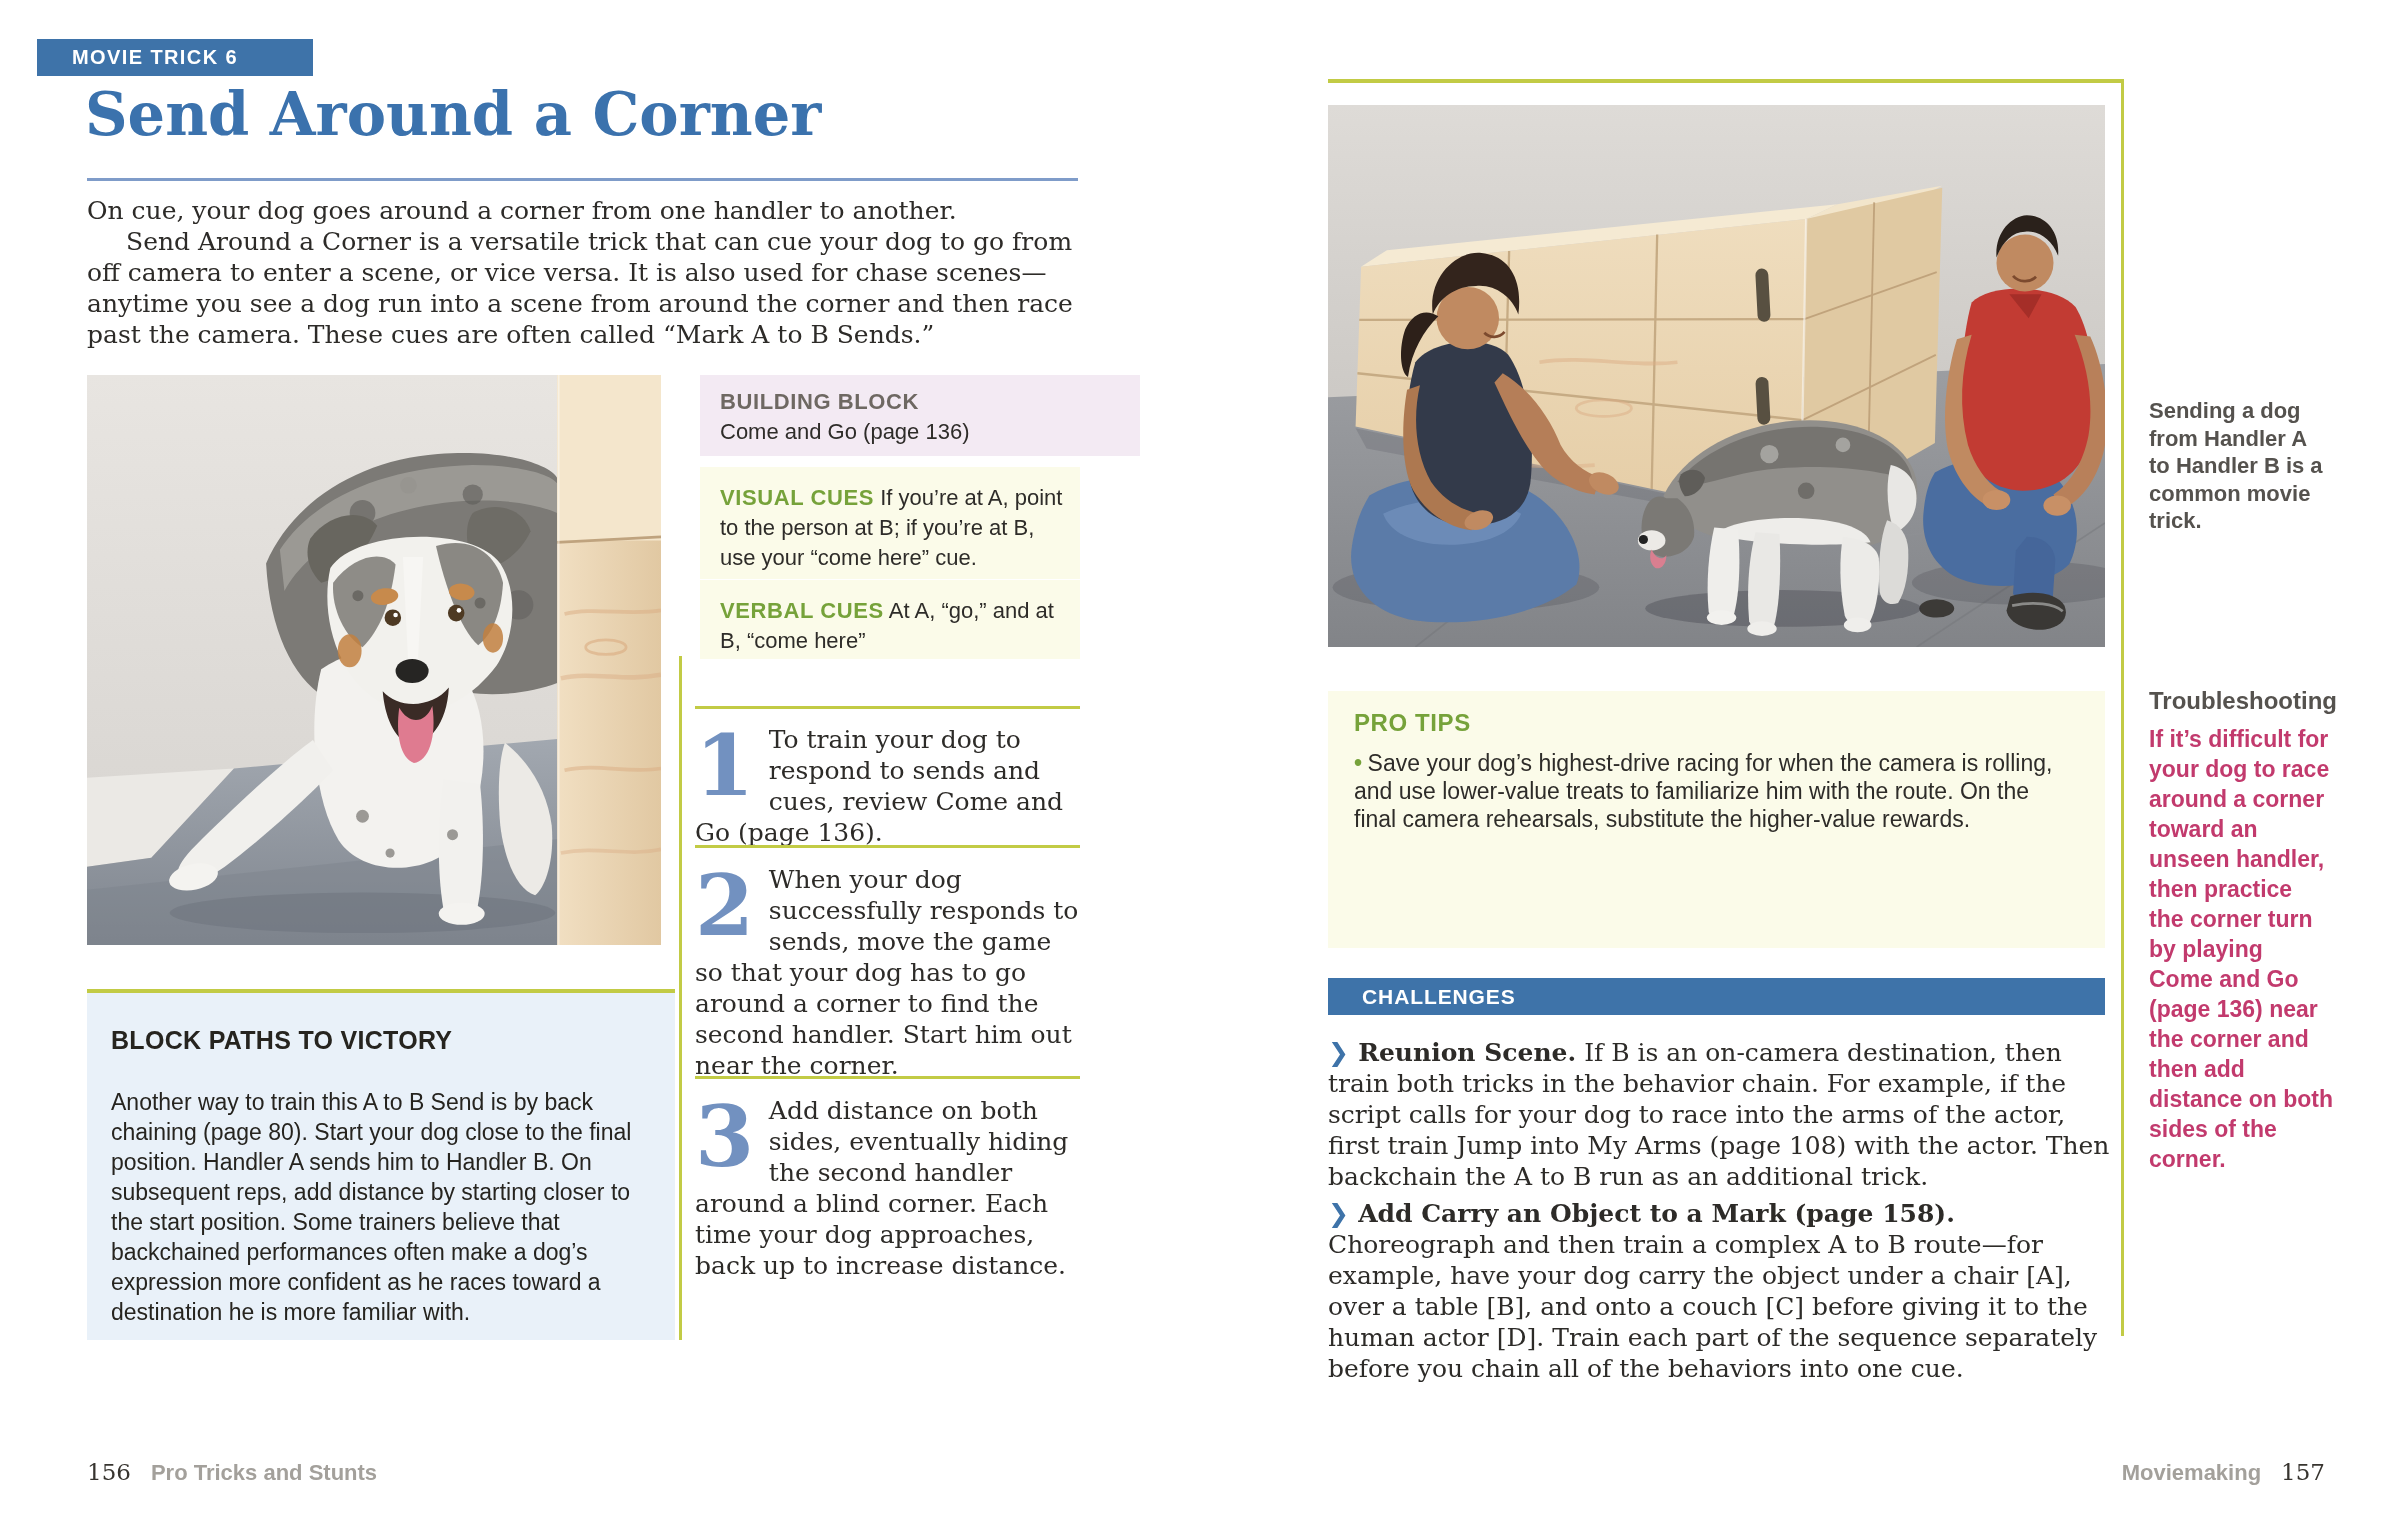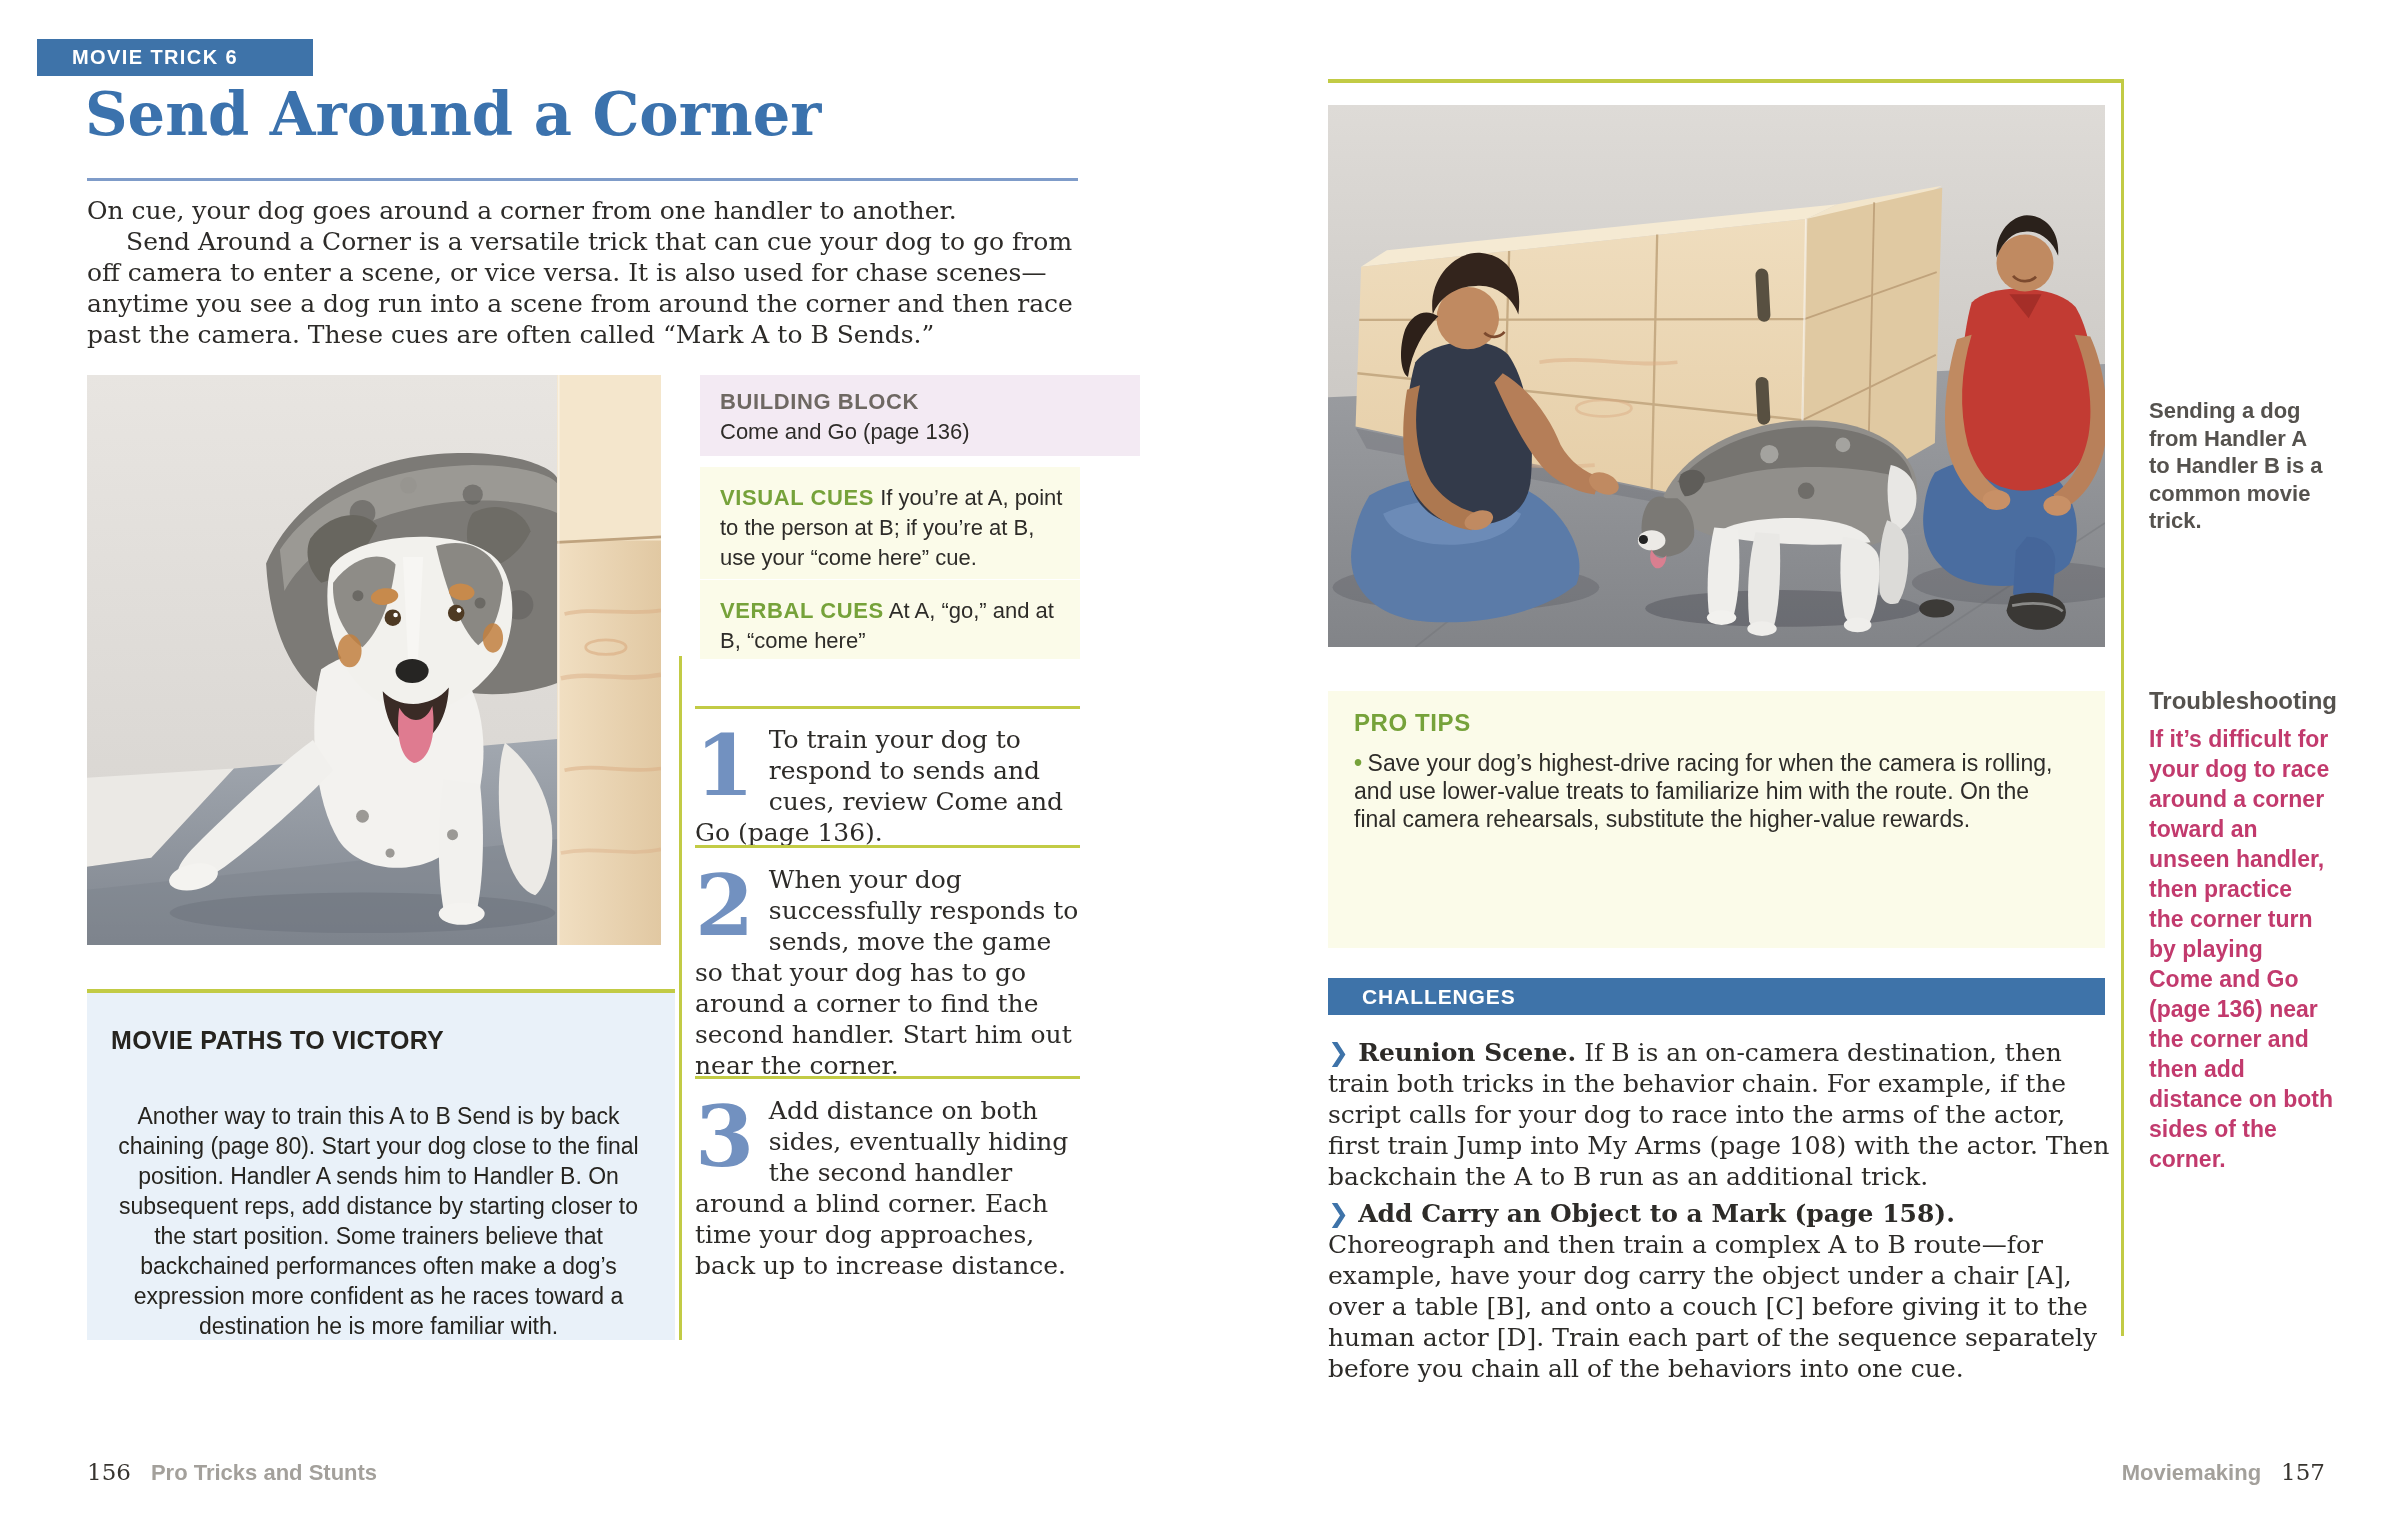--- a/index.html
+++ b/index.html
@@ -22,21 +22,21 @@
   .intro{left:87px;top:195px;width:997px;font:25px/31px "DejaVu Serif",serif;color:var(--text);}
   .intro p.indent{text-indent:39px;}
 
   .photo-frame-left{left:87px;top:375px;width:574px;height:570px;}
   .photo-frame-left svg, .photo-frame-right svg{display:block;width:100%;height:100%;}
 
   .olive-h-left{left:87px;top:989px;width:588px;height:3.7px;background:var(--olive);}
   .victory-box{left:87px;top:993px;width:588px;height:347px;background:var(--lightblue);
     padding:33px 26px 0 24px;color:#26241f;}
   .victory-title{font:bold 25px "Liberation Sans",sans-serif;letter-spacing:0.3px;}
-  .victory-body{margin-top:46px;font:23px/30px "Liberation Sans",sans-serif;width:535px;text-align:center;}
+  .victory-body{margin-top:32px;font:23px/30px "Liberation Sans",sans-serif;width:535px;}
 
   .vline-left{left:679px;top:656px;width:2.8px;height:684px;background:var(--olive);}
 
   .bb-box{left:700px;top:375px;width:440px;height:81px;background:var(--lavender);padding:13.8px 16.5px 0 20px;}
   .bb-label{font:bold 22px "Liberation Sans",sans-serif;color:var(--gray-label);letter-spacing:0.6px;}
   .bb-value{margin-top:4.6px;font:22px "Liberation Sans",sans-serif;color:#2e2c29;}
 
   .cue-box{width:380px;background:var(--cream);padding:15.6px 16.5px 0 20px;
     font:22px/30px "Liberation Sans",sans-serif;color:#2e2c29;}
   .vc-box{left:700px;top:467px;height:112px;}
@@ -165,21 +165,21 @@
         <path d="M516,330 C550,322 585,334 625,326" stroke="#d9ab82" stroke-width="5" fill="none" opacity="0.45"></path>
         <path d="M520,430 C555,422 590,434 625,428" stroke="#d9ab82" stroke-width="4" fill="none" opacity="0.5"></path>
         <path d="M516,520 C555,512 590,524 625,516" stroke="#d9ab82" stroke-width="4" fill="none" opacity="0.4"></path>
         <ellipse cx="565" cy="296" rx="22" ry="8" fill="none" stroke="#d9a87c" stroke-width="3" opacity="0.55"></ellipse>
       </svg>
     </div>
 
     <div class="abs olive-h-left"></div>
 
     <aside class="abs victory-box">
-      <div class="victory-title">MOVIE PATHS TO VICTORY</div>
+      <div class="victory-title">BLOCK PATHS TO VICTORY</div>
       <div class="victory-body">Another way to train this A to B Send is by back chaining (page 80). Start your dog close to the final position. Handler A sends him to Handler B. On subsequent reps, add distance by starting closer to the start position. Some trainers believe that backchained performances often make a dog’s expression more confident as he races toward a destination he is more familiar with.</div>
     </aside>
 
     <div class="abs vline-left"></div>
 
     <aside class="abs bb-box">
       <div class="bb-label">BUILDING BLOCK</div>
       <div class="bb-value">Come and Go (page 136)</div>
     </aside>
 

